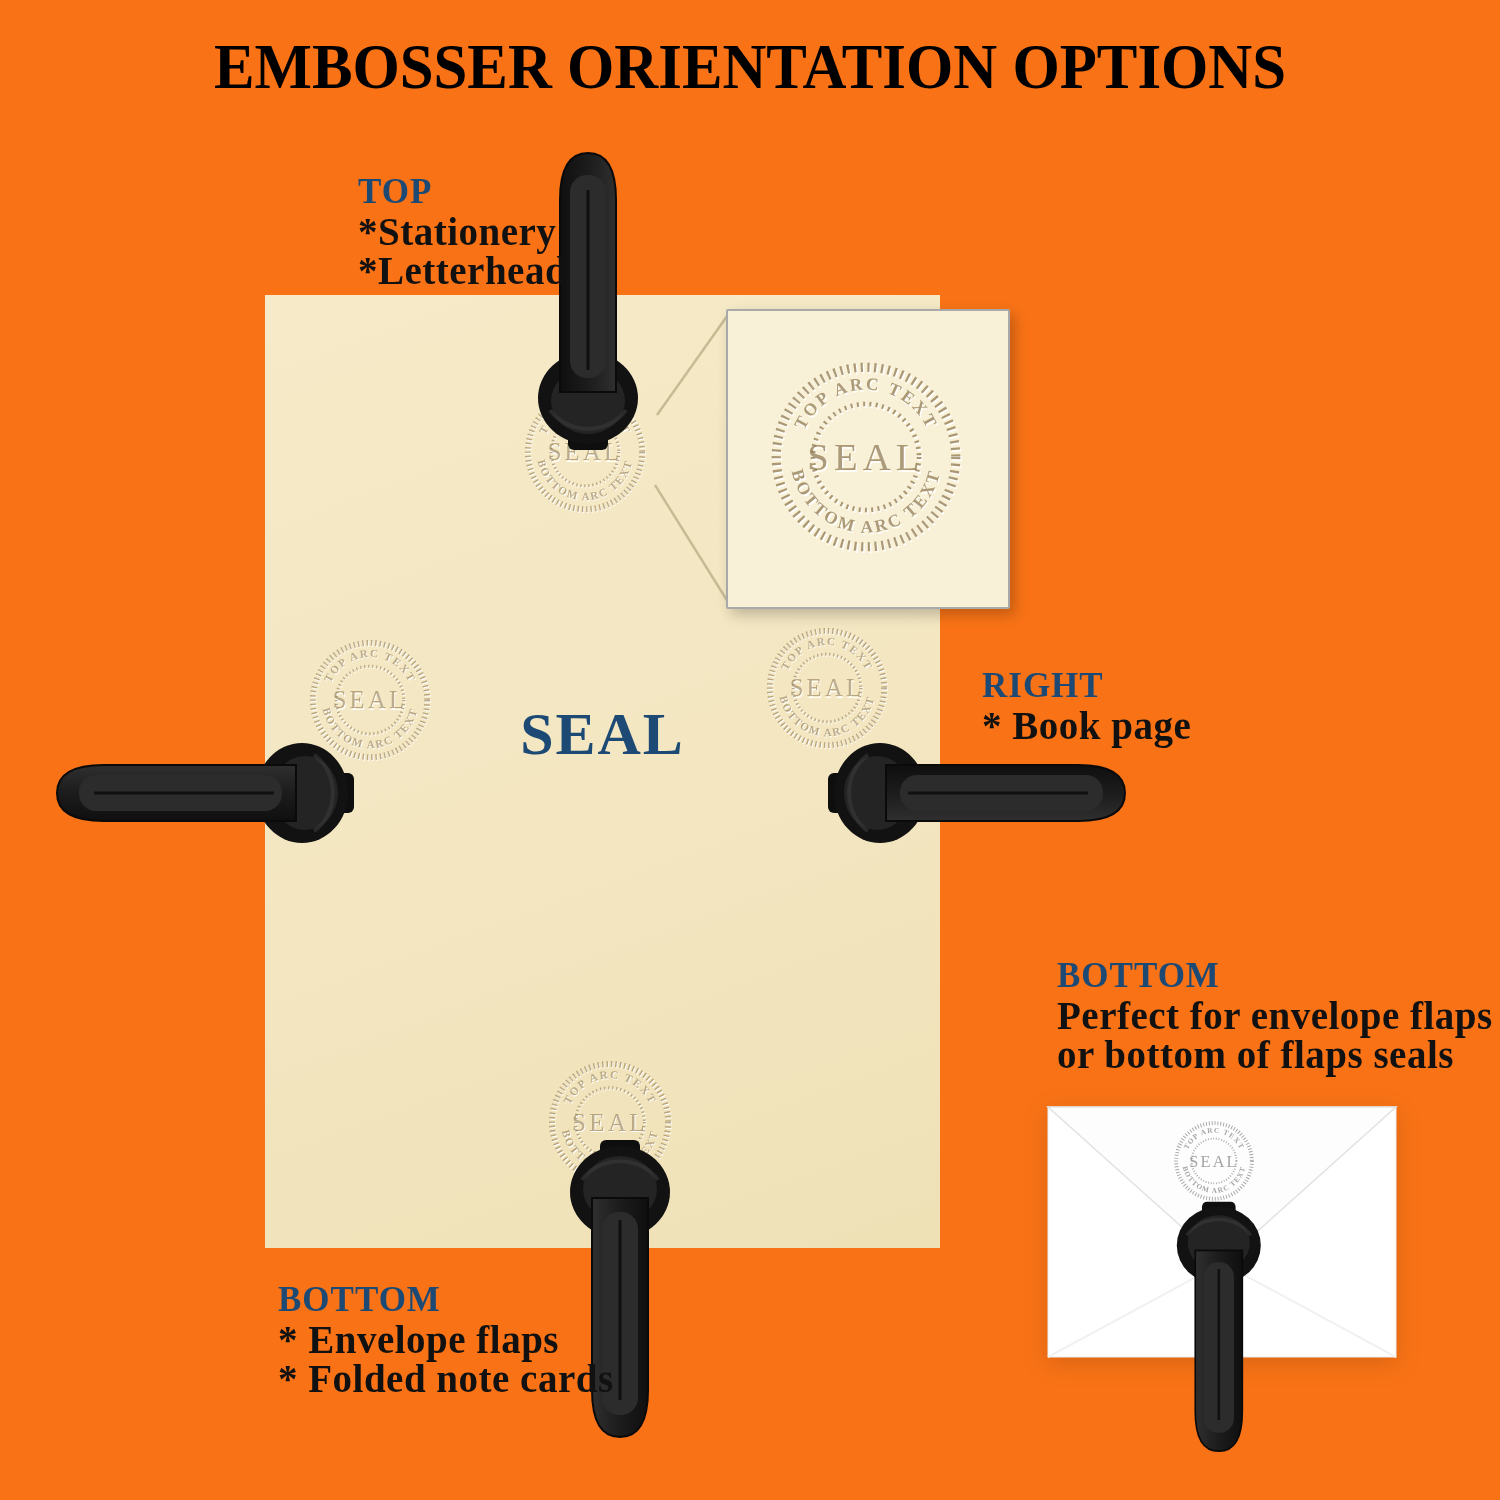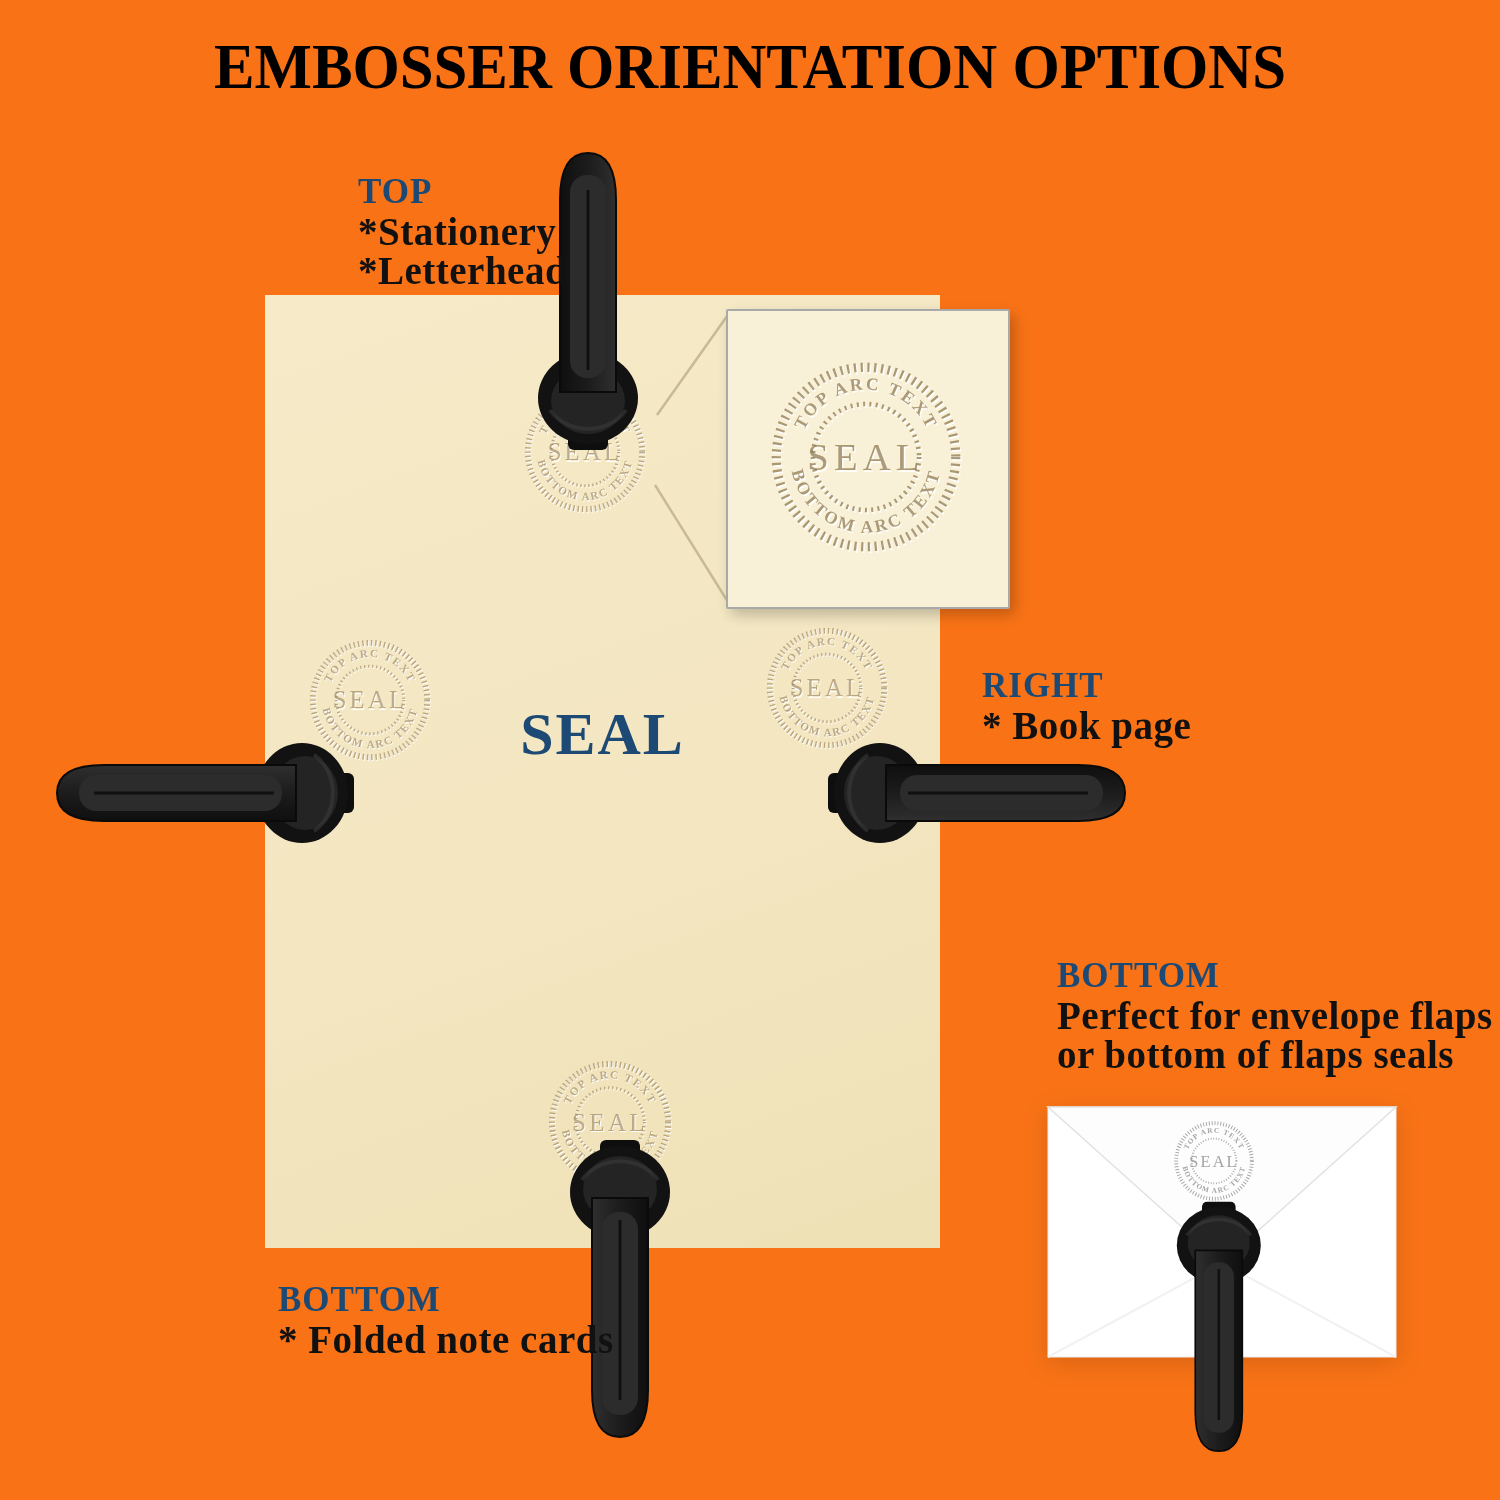--- a/index.html
+++ b/index.html
@@ -116,20 +116,21 @@
   </div>
 
 
   <div class="abs" style="left:982px;top:666px">
     <div class="lbl-heading">RIGHT</div>
     <div class="lbl-item">* Book page</div>
   </div>
 
   <div class="abs" style="left:278px;top:1280px">
     <div class="lbl-heading">BOTTOM</div>
+    <div class="lbl-item">* Envelope flaps</div>
     <div class="lbl-item">* Folded note cards</div>
   </div>
 
   <div class="abs" style="left:1057px;top:956px">
     <div class="lbl-heading">BOTTOM</div>
     <div class="lbl-item">Perfect for envelope flaps</div>
     <div class="lbl-item">or bottom of flaps seals</div>
   </div>
 
   <svg class="abs" style="left:1040px;top:1095px" width="380" height="380">

